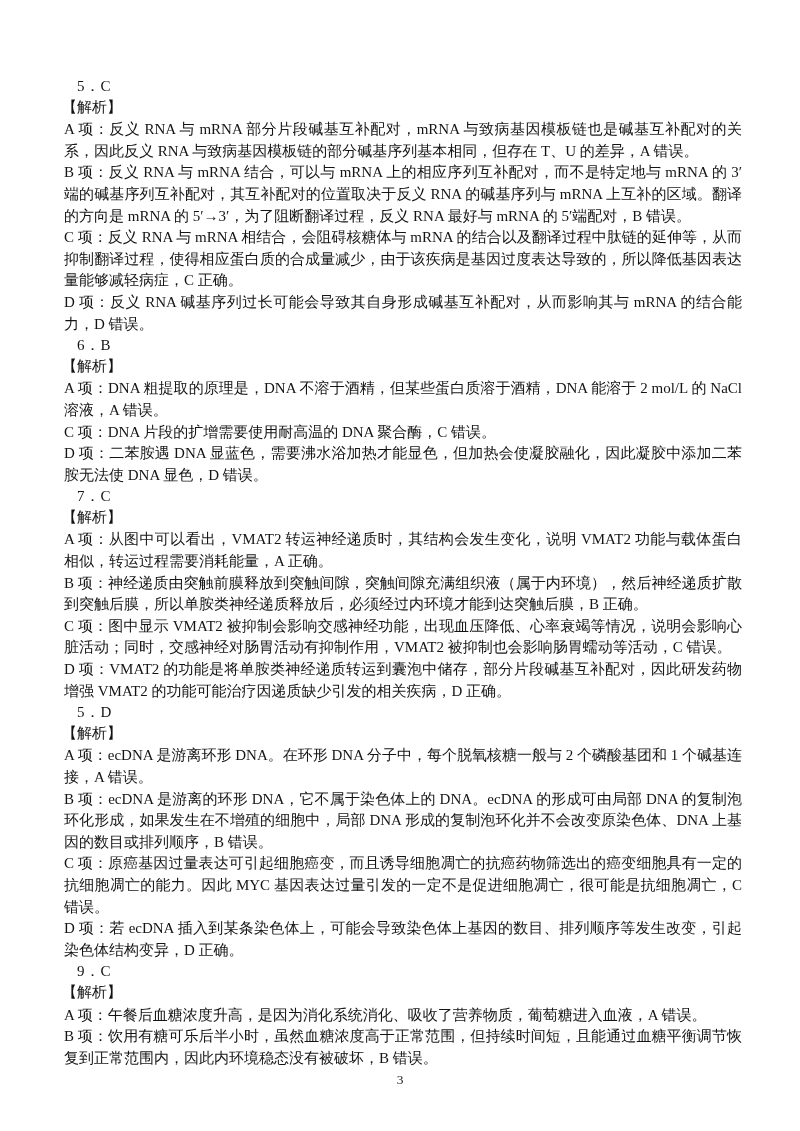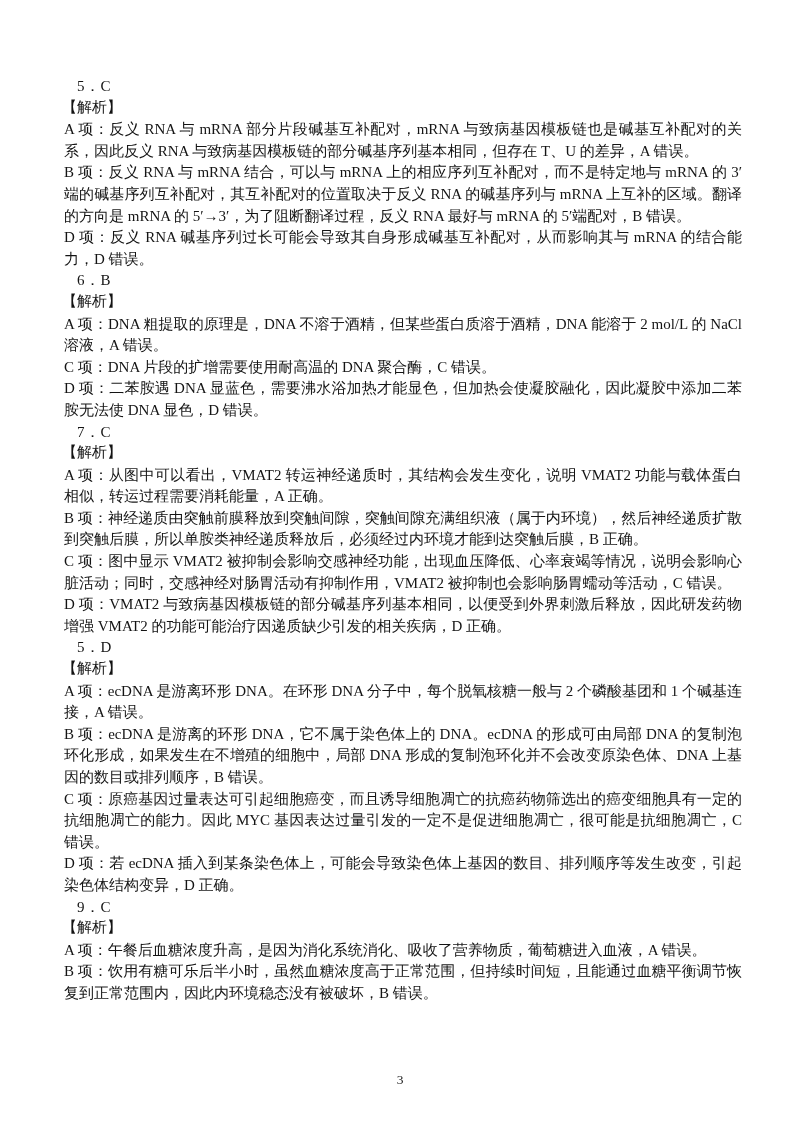--- a/index.html
+++ b/index.html
@@ -52,38 +52,39 @@
 </head>
 <body>
 
 <div class="content">
 
   <section>
     <p class="qnum">5．C</p>
     <p class="analysis-label">【解析】</p>
     <p>A 项：反义 RNA 与 mRNA 部分片段碱基互补配对，mRNA 与致病基因模板链也是碱基互补配对的关系，因此反义 RNA 与致病基因模板链的部分碱基序列基本相同，但存在 T、U 的差异，A 错误。</p>
     <p>B 项：反义 RNA 与 mRNA 结合，可以与 mRNA 上的相应序列互补配对，而不是特定地与 mRNA 的 3′端的碱基序列互补配对，其互补配对的位置取决于反义 RNA 的碱基序列与 mRNA 上互补的区域。翻译的方向是 mRNA 的 5′→3′，为了阻断翻译过程，反义 RNA 最好与 mRNA 的 5′端配对，B 错误。</p>
+    <p>C 项：反义 RNA 与 mRNA 相结合，会阻碍核糖体与 mRNA 的结合以及翻译过程中肽链的延伸等，从而抑制翻译过程，使得相应蛋白质的合成量减少，由于该疾病是基因过度表达导致的，所以降低基因表达量能够减轻病症，C 正确。</p>
     <p>D 项：反义 RNA 碱基序列过长可能会导致其自身形成碱基互补配对，从而影响其与 mRNA 的结合能力，D 错误。</p>
   </section>
 
   <section>
     <p class="qnum">6．B</p>
     <p class="analysis-label">【解析】</p>
     <p>A 项：DNA 粗提取的原理是，DNA 不溶于酒精，但某些蛋白质溶于酒精，DNA 能溶于 2 mol/L 的 NaCl 溶液，A 错误。</p>
     <p>C 项：DNA 片段的扩增需要使用耐高温的 DNA 聚合酶，C 错误。</p>
     <p>D 项：二苯胺遇 DNA 显蓝色，需要沸水浴加热才能显色，但加热会使凝胶融化，因此凝胶中添加二苯胺无法使 DNA 显色，D 错误。</p>
   </section>
 
   <section>
     <p class="qnum">7．C</p>
     <p class="analysis-label">【解析】</p>
     <p>A 项：从图中可以看出，VMAT2 转运神经递质时，其结构会发生变化，说明 VMAT2 功能与载体蛋白相似，转运过程需要消耗能量，A 正确。</p>
     <p>B 项：神经递质由突触前膜释放到突触间隙，突触间隙充满组织液（属于内环境），然后神经递质扩散到突触后膜，所以单胺类神经递质释放后，必须经过内环境才能到达突触后膜，B 正确。</p>
     <p>C 项：图中显示 VMAT2 被抑制会影响交感神经功能，出现血压降低、心率衰竭等情况，说明会影响心脏活动；同时，交感神经对肠胃活动有抑制作用，VMAT2 被抑制也会影响肠胃蠕动等活动，C 错误。</p>
-    <p>D 项：VMAT2 与致病基因模板链的部分碱基序列基本相同，以便受到外界刺激后释放，因此研发药物增强 VMAT2 的功能可能治疗因递质缺少引发的相关疾病，D 正确。</p>
+    <p>D 项：VMAT2 的功能是将单胺类神经递质转运到囊泡中储存，部分片段碱基互补配对，因此研发药物增强 VMAT2 的功能可能治疗因递质缺少引发的相关疾病，D 正确。</p>
   </section>
 
   <section>
     <p class="qnum">5．D</p>
     <p class="analysis-label">【解析】</p>
     <p>A 项：ecDNA 是游离环形 DNA。在环形 DNA 分子中，每个脱氧核糖一般与 2 个磷酸基团和 1 个碱基连接，A 错误。</p>
     <p>B 项：ecDNA 是游离的环形 DNA，它不属于染色体上的 DNA。ecDNA 的形成可由局部 DNA 的复制泡环化形成，如果发生在不增殖的细胞中，局部 DNA 形成的复制泡环化并不会改变原染色体、DNA 上基因的数目或排列顺序，B 错误。</p>
     <p>C 项：原癌基因过量表达可引起细胞癌变，而且诱导细胞凋亡的抗癌药物筛选出的癌变细胞具有一定的抗细胞凋亡的能力。因此 MYC 基因表达过量引发的一定不是促进细胞凋亡，很可能是抗细胞凋亡，C 错误。</p>
     <p>D 项：若 ecDNA 插入到某条染色体上，可能会导致染色体上基因的数目、排列顺序等发生改变，引起染色体结构变异，D 正确。</p>
   </section>

